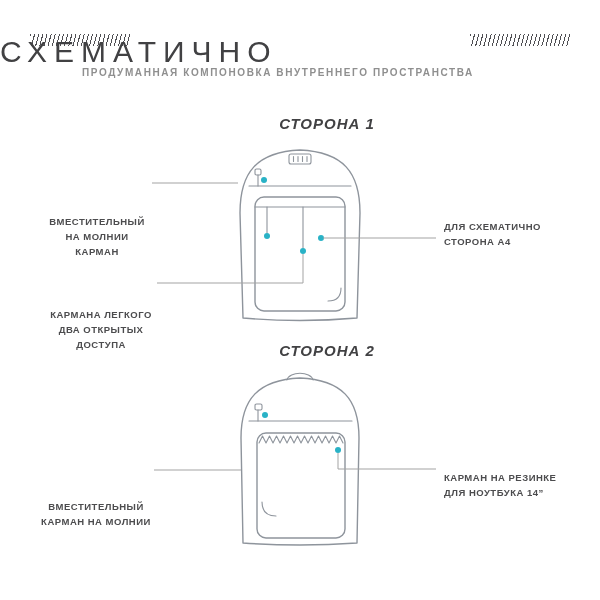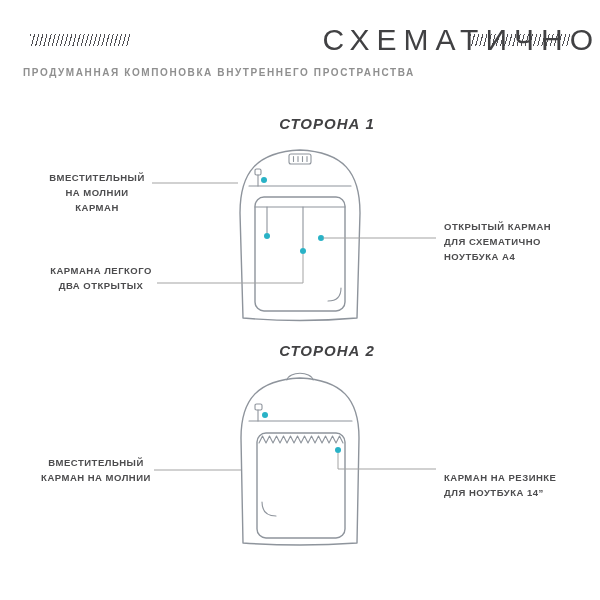--- a/index.html
+++ b/index.html
@@ -19,38 +19,38 @@
   .bag{fill:none;stroke:var(--outline);stroke-width:1.4;stroke-linecap:round;stroke-linejoin:round;}
   .thin{stroke-width:1.1;}
   .callout{fill:none;stroke:var(--callout);stroke-width:1;}
   .dot{fill:var(--accent);stroke:none;}
   .hatch{
     position:absolute;top:34px;width:100px;height:12px;
     background:repeating-linear-gradient(105deg,#4f4f53 0 1px,transparent 1px 4px);
   }
   .hatch.left{left:30px;} .hatch.right{left:470px;}
   .title{
-    position:absolute;top:23px;left:0;width:600px;text-align:right;
+    position:absolute;top:35px;left:0;width:600px;text-align:left;
     font-size:30px;line-height:34px;letter-spacing:7px;font-weight:400;color:var(--title);
   }
   .subtitle{
-    position:absolute;top:67px;left:0;width:556px;
-    font-size:10px;font-weight:bold;letter-spacing:1.6px;color:var(--subtitle);padding-left:23px;
+    position:absolute;top:67px;left:0;width:556px;text-align:center;
+    font-size:10px;font-weight:bold;letter-spacing:1.6px;color:var(--subtitle);
   }
   .section-heading{
     position:absolute;left:0;width:600px;text-align:center;
     font-style:italic;font-weight:bold;font-size:15px;letter-spacing:1px;color:var(--title);margin-left:27px;
   }
   #heading-side1{top:115px;} #heading-side2{top:342px;}
   .label{
     position:absolute;font-weight:bold;font-size:9.5px;letter-spacing:.5px;
     line-height:15px;color:var(--label);
   }
   .label span{display:block;white-space:nowrap;}
-  .label.center{text-align:center;}
+  .label.center{text-align:center;margin-top:44px;}
   .label.left{text-align:left;}
   #label-s1-zip{left:38px;top:170px;width:118px;}
   #label-s1-open{left:42px;top:263px;width:118px;}
   #label-s1-a4{left:444px;top:219px;width:150px;}
   #label-s2-zip{left:36px;top:455px;width:120px;}
   #label-s2-laptop{left:444px;top:470px;width:150px;}
 </style>
 </head>
 <body>
 
@@ -106,26 +106,26 @@
 
   <div class="label center" id="label-s1-zip">
     <span>ВМЕСТИТЕЛЬНЫЙ</span>
     <span>НА МОЛНИИ</span>
     <span>КАРМАН</span>
   </div>
 
   <div class="label center" id="label-s1-open">
     <span>КАРМАНА ЛЕГКОГО</span>
     <span>ДВА ОТКРЫТЫХ</span>
+    <span>ДОСТУПА</span>
   </div>
 
   <div class="label left" id="label-s1-a4">
-    <span>ОТКРЫТЫЙ КАРМАН</span>
     <span>ДЛЯ СХЕМАТИЧНО</span>
-    <span>НОУТБУКА А4</span>
+    <span>СТОРОНА А4</span>
   </div>
 
   <div class="label center" id="label-s2-zip">
     <span>ВМЕСТИТЕЛЬНЫЙ</span>
     <span>КАРМАН НА МОЛНИИ</span>
   </div>
 
   <div class="label left" id="label-s2-laptop">
     <span>КАРМАН НА РЕЗИНКЕ</span>
     <span>ДЛЯ НОУТБУКА 14”</span>

